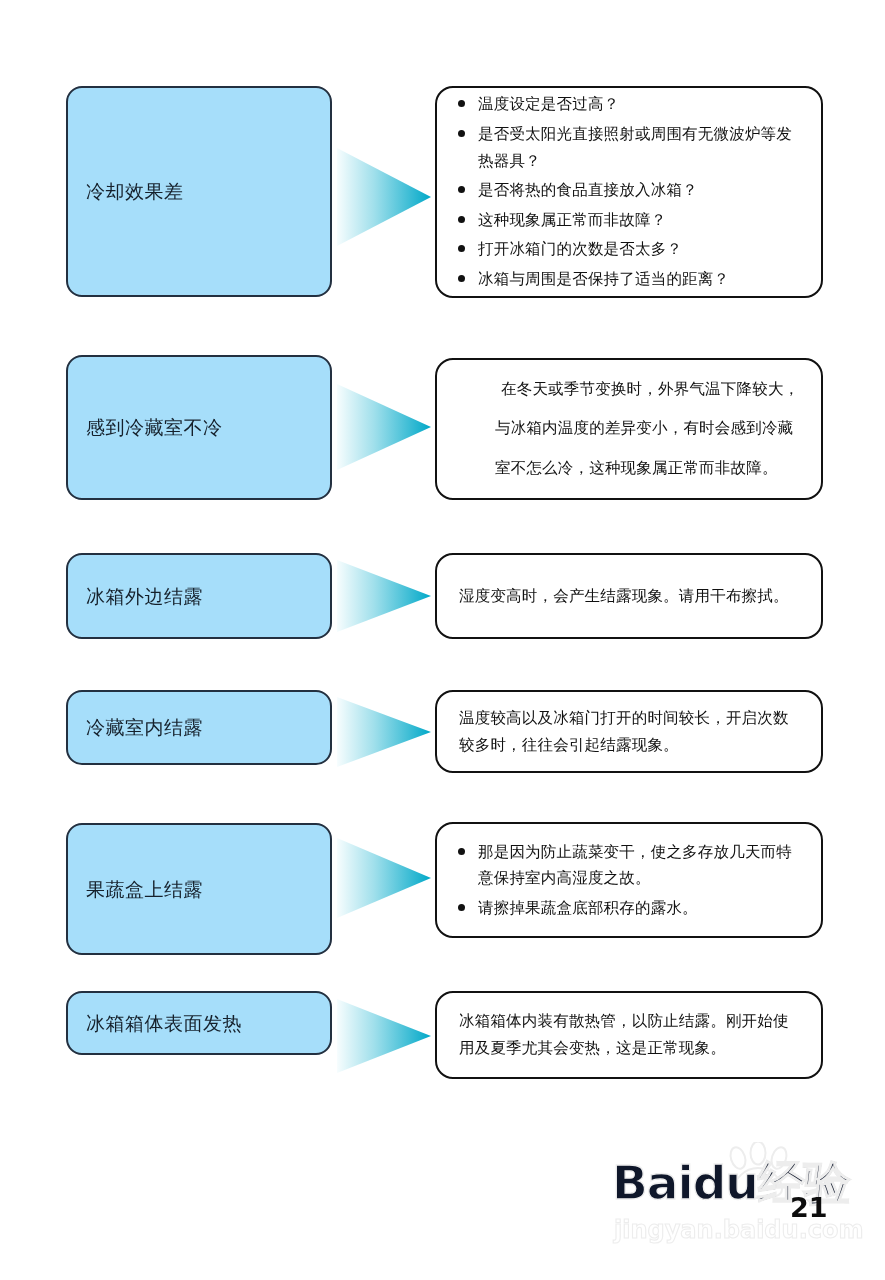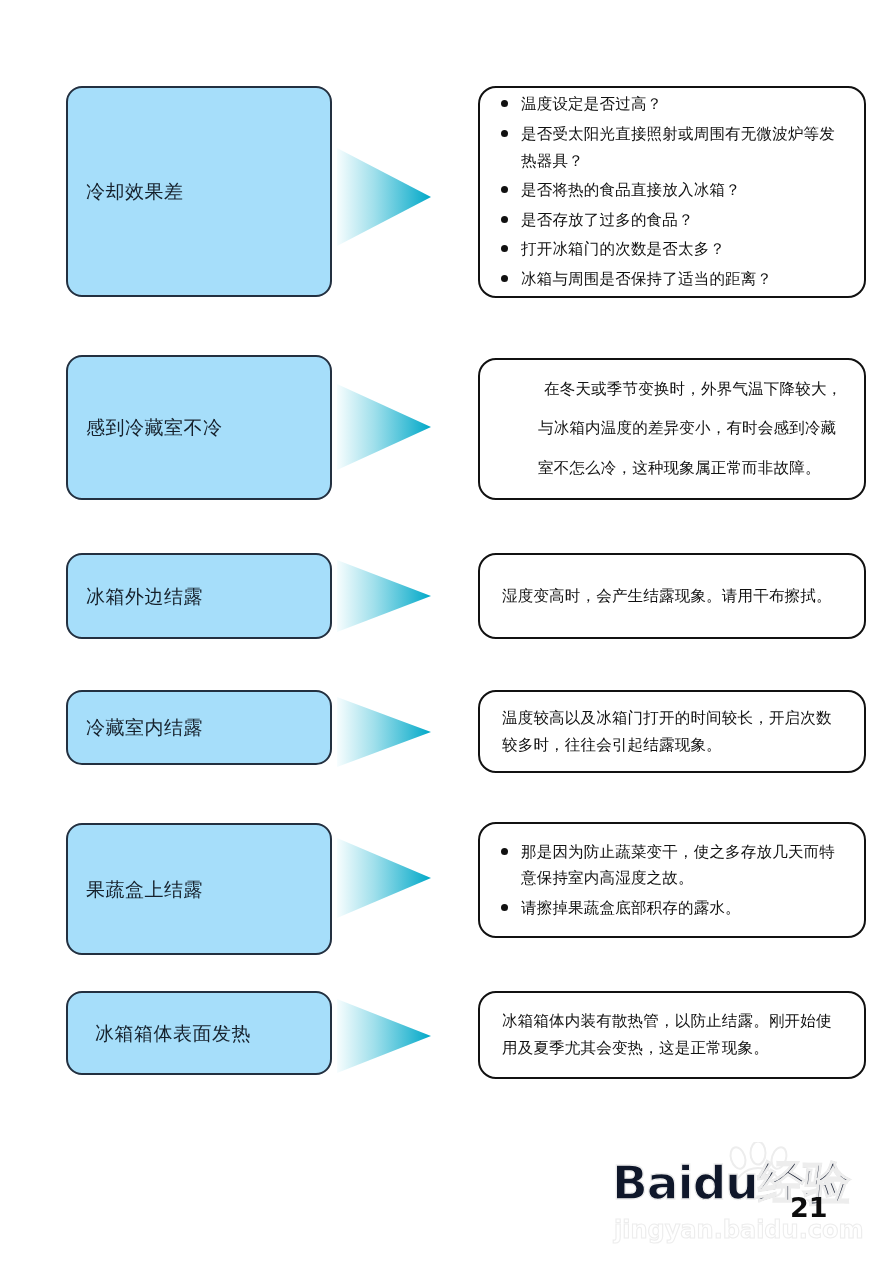--- a/index.html
+++ b/index.html
@@ -65,21 +65,20 @@
     position: absolute;
     left: 435px;
     width: 388px;
     box-sizing: border-box;
     background: #ffffff;
     border: 2.5px solid #111111;
     border-radius: 18px;
     display: flex;
     flex-direction: column;
     justify-content: center;
-    margin-left: 43px;
   }
 
   
   ul.bullets {
     list-style: none;
     margin: 0;
     padding: 0 16px 0 18px;
   }
   ul.bullets > li {
     position: relative;
@@ -179,21 +178,21 @@
           </linearGradient>
         </defs>
         <polygon points="0,0 94,49 0,98" fill="url(#ag1)"></polygon>
       </svg>
     </div>
     <div class="detail-box" style="top:86px; height:212px;">
       <ul class="bullets">
         <li>温度设定是否过高？</li>
         <li>是否受太阳光直接照射或周围有无微波炉等发热器具？</li>
         <li>是否将热的食品直接放入冰箱？</li>
-        <li>是否存放了过多的食品？</li>
+        <li>这种现象属正常而非故障？</li>
         <li>打开冰箱门的次数是否太多？</li>
         <li>冰箱与周围是否保持了适当的距离？</li>
       </ul>
     </div>
   </div>
 
   <div class="row" style="top:0;">
     <div class="label-box" style="top:355px; height:145px;">
       <div class="label-text">感到冷藏室不冷</div>
     </div>
@@ -274,21 +273,21 @@
     </div>
     <div class="detail-box" style="top:822px; height:116px;">
       <ul class="bullets">
         <li>那是因为防止蔬菜变干，使之多存放几天而特意保持室内高湿度之故。</li>
         <li>请擦掉果蔬盒底部积存的露水。</li>
       </ul>
     </div>
   </div>
 
   <div class="row" style="top:0;">
-    <div class="label-box" style="top:991px; height:84px;padding-left:9px;">
+    <div class="label-box" style="top:991px; height:64px;">
       <div class="label-text">冰箱箱体表面发热</div>
     </div>
     <div class="arrow" style="top:999px; height:74px;">
       <svg viewBox="0 0 94 74" preserveAspectRatio="none">
         <defs>
           <linearGradient id="ag6" x1="0" y1="0" x2="1" y2="0">
             <stop offset="0%" stop-color="#f7fdfe"></stop>
               <stop offset="40%" stop-color="#9fdfeb"></stop>
               <stop offset="100%" stop-color="#00a8c8"></stop>
           </linearGradient>

